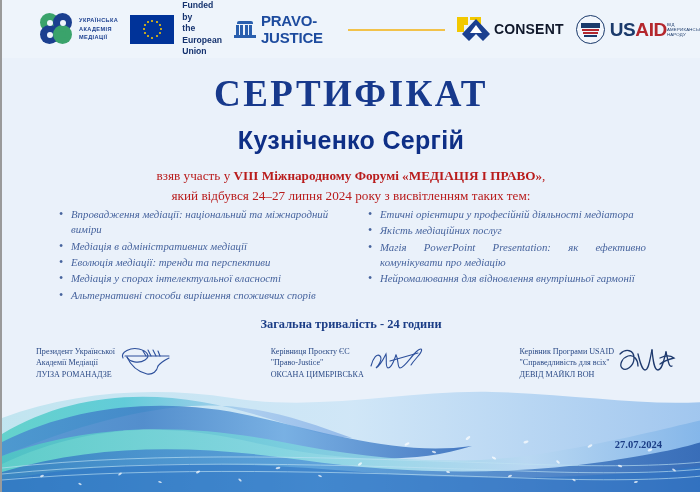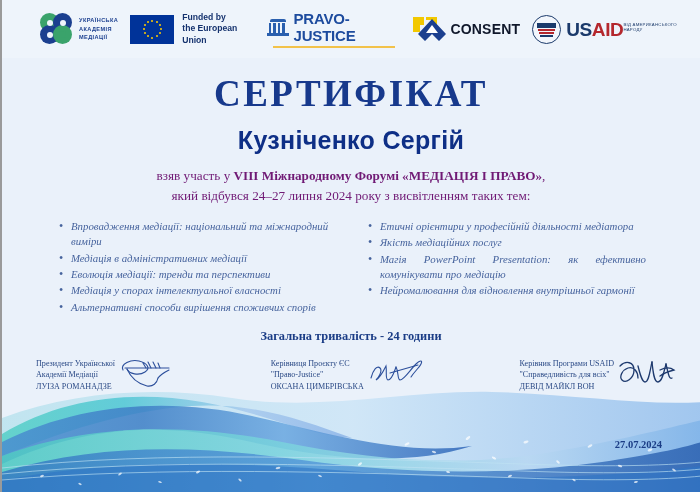--- a/index.html
+++ b/index.html
@@ -87,21 +87,21 @@
     margin-left: 8px;
     font-family: "Liberation Sans", sans-serif;
     font-size: 8.6px;
     font-weight: bold;
     line-height: 1.35;
     color: #15326e;
     white-space: pre-line;
   }
 
   
-  .pj-wrap { display: flex; flex-direction: column; align-items: center; }
+  .pj-wrap { display: flex; flex-direction: row; align-items: center; }
   .pj-row { display: flex; align-items: center; }
   .pj-mark {
     position: relative;
     width: 22px;
     height: 17px;
     flex: none;
     margin-right: 5px;
   }
   .pj-mark i { position: absolute; background: #2a5fae; display: block; }
   .pj-roof  { left: 3px;  top: 0px;  width: 16px; height: 3px; border-radius: 2px 2px 0 0; }
@@ -224,32 +224,32 @@
     margin-top: 11px;
     font-family: "Liberation Sans", sans-serif;
     font-size: 25px;
     font-weight: bold;
     letter-spacing: 0.3px;
     color: #0e2f86;
   }
   .forum-line {
     margin-top: 11px;
     font-size: 13.2px;
-    color: #701a75;
+    color: #b91c1c;
     line-height: 1.55;
   }
   .forum-line b { font-weight: bold; }
   .forum-line .l2 { display: block; }
 
   
   .topics {
     display: flex;
     justify-content: center;
     gap: 28px;
-    margin-top: 12px;
+    margin-top: 0;
     padding: 0 40px;
     box-sizing: border-box;
     text-align: left;
   }
   .topic-col { width: 50%; }
   .topic-col ul {
     margin: 0;
     padding-left: 15px;
     list-style: none;
   }

